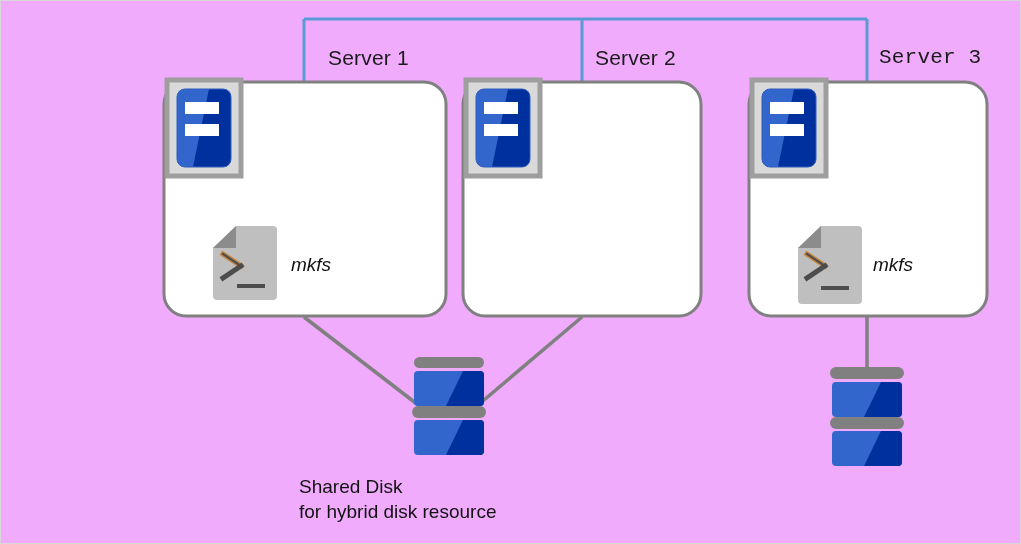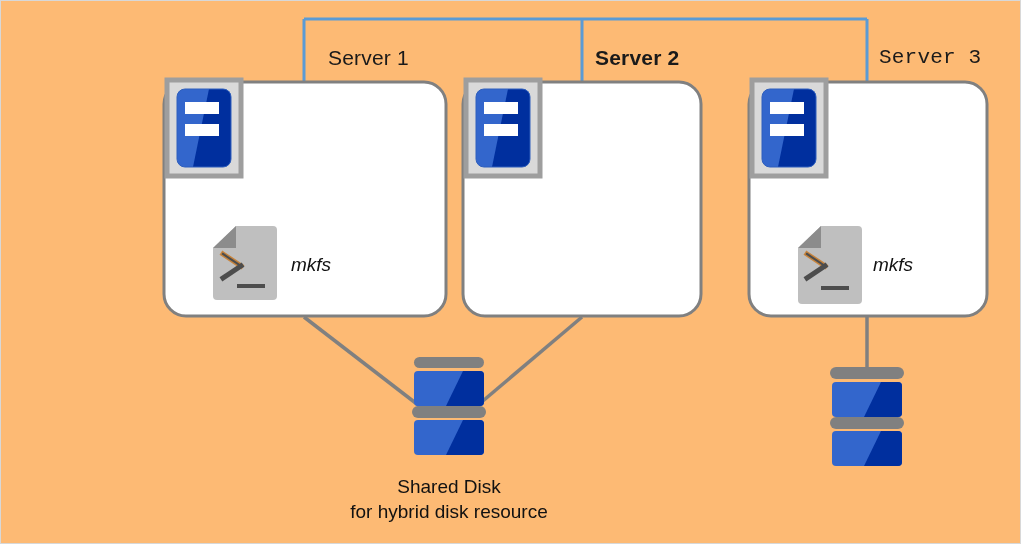--- a/index.html
+++ b/index.html
@@ -7,21 +7,21 @@
     padding: 0;
     background: #ffffff;
   }
   body {
     font-family: "Liberation Sans", sans-serif;
   }
   #page {
     position: relative;
     width: 1021px;
     height: 544px;
-    background: #fdba74;
+    background: #f0abfc;
     border: 1px solid #d8d8d8;
     box-sizing: border-box;
     overflow: hidden;
   }
   #svg-layer {
     position: absolute;
     left: 0;
     top: 0;
     width: 1021px;
     height: 544px;
@@ -37,21 +37,21 @@
     position: absolute;
     font-size: 19px;
     color: #111111;
     white-space: nowrap;
     font-style: italic;
   }
   .disk-caption {
     position: absolute;
     font-size: 19px;
     color: #111111;
-    text-align: center;
+    text-align: left;
     line-height: 25px;
     white-space: pre-line;
   }
 </style>
 </head>
 <body>
 
 <div id="page">
 
   <svg id="svg-layer" viewBox="0 0 1021 544">
@@ -198,21 +198,21 @@
           <rect x="831" y="430" width="70" height="35" rx="4" ry="4"></rect>
         </clipPath>
       <g clip-path="url(#cd2b)">
         <rect x="831" y="430" width="70" height="35" fill="#3366CC"></rect>
         <polygon points="880,430 901,430 901,465 863,465" fill="#002F9E"></polygon>
       </g>
     </g>
   </svg>
 
   <div class="srv-label" style="left:327px; top:45px;">Server 1</div>
-  <div class="srv-label" style="left:594px; top:45px;font-weight:bold;">Server 2</div>
+  <div class="srv-label" style="left:594px; top:45px;">Server 2</div>
   <div class="srv-label" style="left:878px; top:45px;font-family:Liberation Mono, monospace;">Server 3</div>
 
   <div class="mkfs-label" style="left:290px; top:253px;">mkfs</div>
   <div class="mkfs-label" style="left:872px; top:253px;">mkfs</div>
 
   <div class="disk-caption" style="left:298px; top:473px; width:300px;">Shared Disk
 for hybrid disk resource</div>
 
 </div>
 

